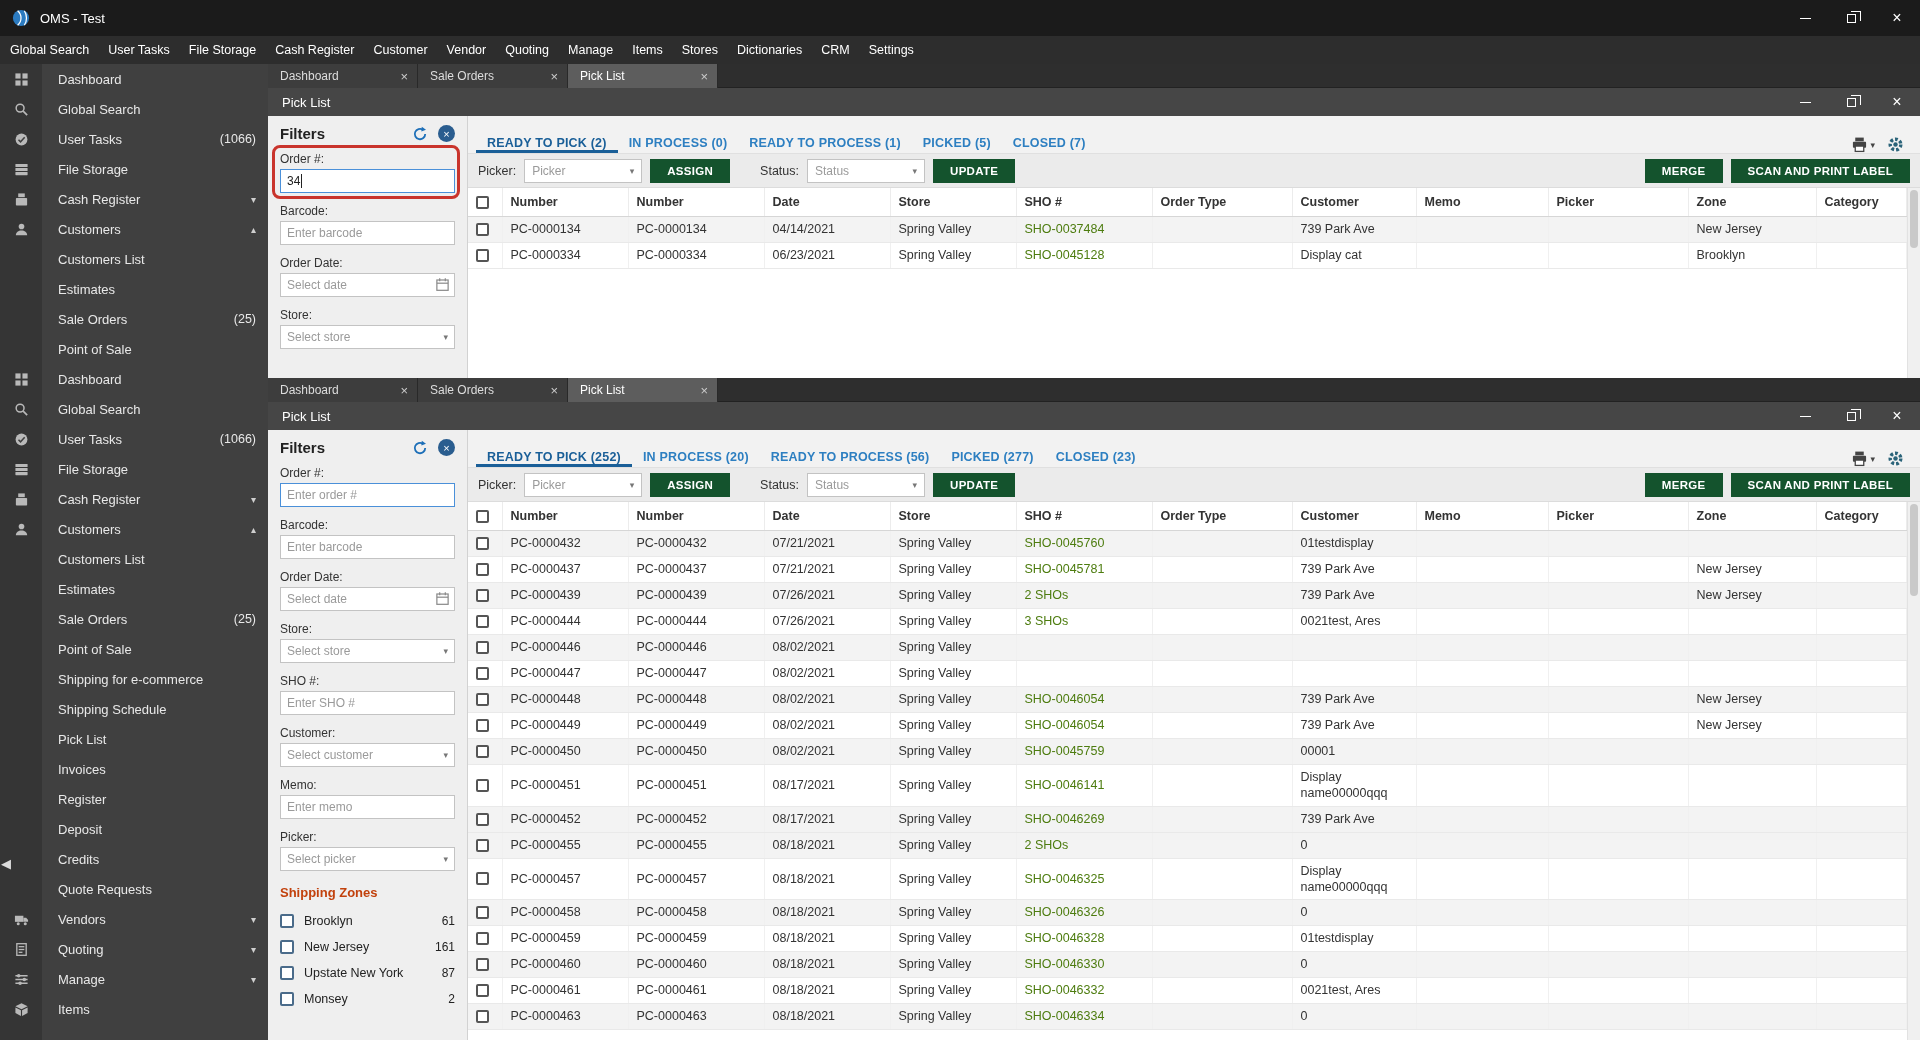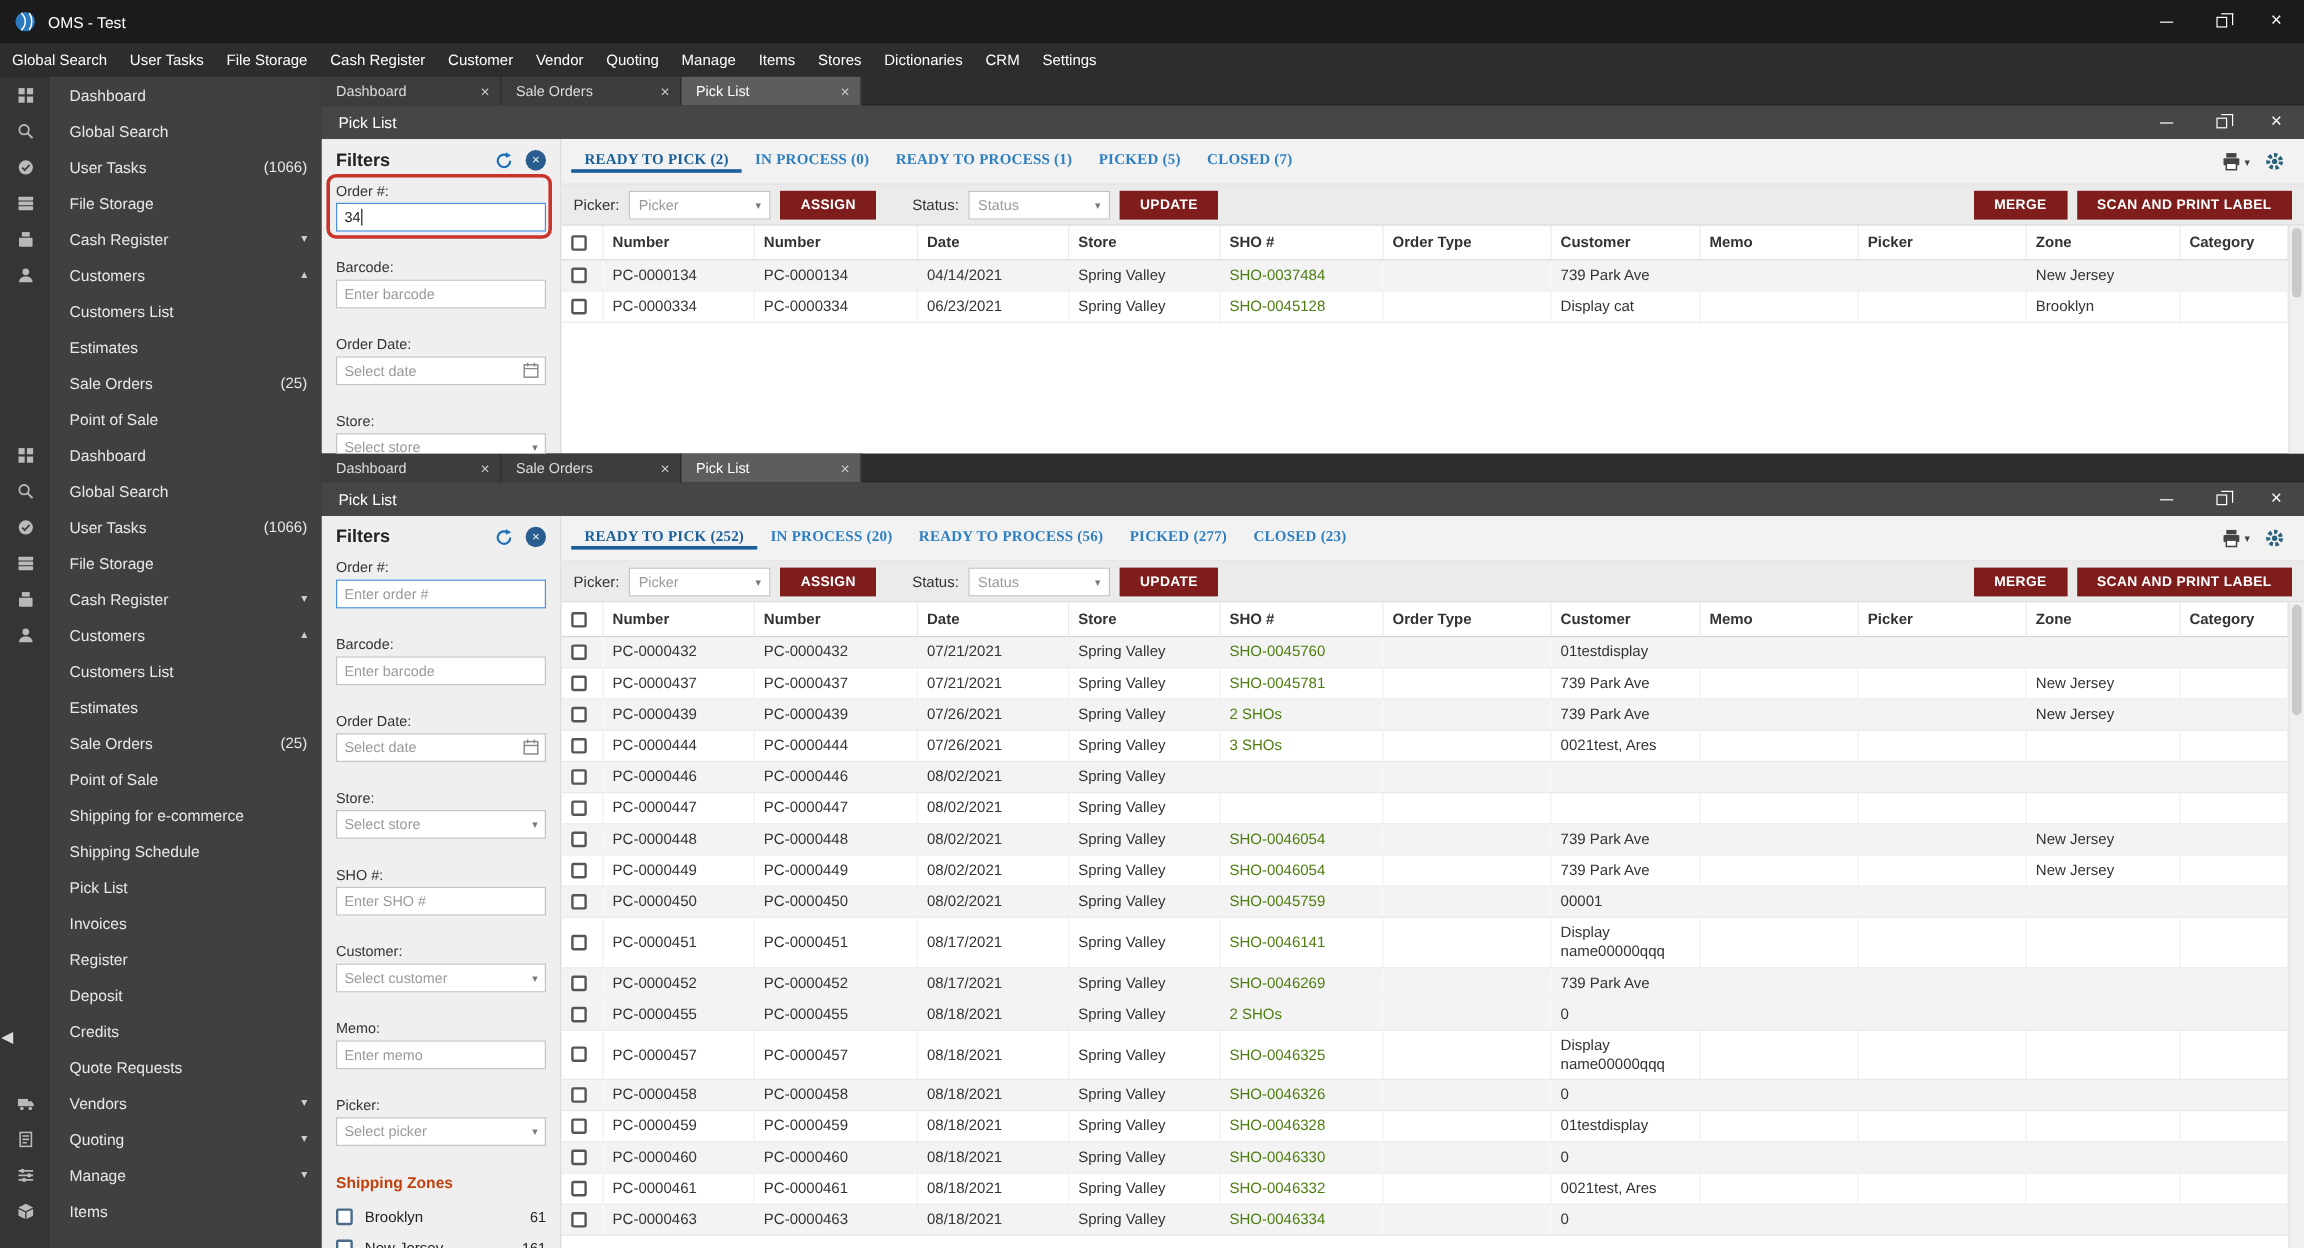--- a/index.html
+++ b/index.html
@@ -45,56 +45,56 @@
   .win-titlebar { height:28px; flex:0 0 auto; background:#464646; color:#fff; display:flex; align-items:center; font-size:13px; padding-left:14px; }
   .win-body { flex:1; min-height:0; display:flex; background:#f7f7f7; }
 
   
   .filters { width:200px; flex:0 0 auto; background:#efefef; border-right:1px solid #d2d2d2; padding:9px 12px; overflow:hidden; }
   .filters-head { display:flex; align-items:center; margin-bottom:10px; }
   .filters-title { flex:1; font-size:15px; font-weight:bold; color:#222; }
   .refresh-btn { margin-right:10px; cursor:pointer; display:flex; }
   .refresh-btn svg { width:16px; height:16px; }
   .closefilter-btn { width:17px; height:17px; border-radius:50%; background:#2a5d8f; color:#fff; font-size:11px; display:flex; align-items:center; justify-content:center; cursor:pointer; }
-  .fgroup { margin-bottom:23px; position:relative; }
+  .fgroup { margin-bottom:11px; position:relative; }
   .flabel { font-size:12px; color:#333; margin-bottom:3px; }
   .finput { position:relative; }
   .finput input { width:100%; height:24px; border:1px solid #c3c3c3; background:#fff; font-size:12px; padding:0 6px; color:#222; outline:none; }
   .finput input::placeholder { color:#9a9a9a; }
   .finput.focused input { border:1px solid #4a90d9; }
   .text-caret { position:absolute; left:21px; top:5px; width:1px; height:14px; background:#222; }
   .cal-btn { position:absolute; right:5px; top:4px; cursor:pointer; }
   .cal-btn svg { width:15px; height:15px; }
   .fake-select { height:24px; border:1px solid #c3c3c3; background:#fff; display:flex; align-items:center; padding:0 6px; font-size:12px; color:#9a9a9a; cursor:pointer; }
   .fake-select .ph { flex:1; }
   .dd-caret { color:#777; font-size:9px; }
   .red-box { position:absolute; left:-8px; right:-5px; top:-7px; bottom:-6px; border:3px solid #c9342c; border-radius:8px; pointer-events:none; }
   .zones-title { color:#c2410c; font-weight:bold; font-size:13px; margin:14px 0 8px; }
   .zone-item { display:flex; align-items:center; height:26px; font-size:12.5px; color:#222; cursor:pointer; }
   .zone-check { width:14px; height:14px; border:2px solid #4a6b8a; border-radius:2px; background:#fff; margin-right:10px; flex:0 0 auto; }
   .zone-count { margin-left:auto; font-size:12px; }
 
   
   .content { flex:1; min-width:0; display:flex; flex-direction:column; background:#fff; }
-  .status-row { height:38px; flex:0 0 auto; display:flex; align-items:center; background:#f2f2f2; padding:0 8px; border-bottom:1px solid #e0e0e0;font-family:Liberation Serif, serif; }
+  .status-row { height:38px; flex:0 0 auto; display:flex; align-items:flex-end; background:#f2f2f2; padding:0 8px; border-bottom:1px solid #e0e0e0; }
   .status-tab { display:flex; align-items:center; font-size:12.5px; font-weight:bold; color:#2d7fc1; padding:0 11px; letter-spacing:.2px; border-bottom:3px solid transparent; cursor:pointer; white-space:nowrap; }
   .status-tab.active { color:#1a5f98; border-bottom:3px solid #1a5f98; }
   .spacer { flex:1; }
   .right-icons { display:flex; align-items:center; gap:12px; padding-right:8px; }
   .print-btn { display:flex; align-items:center; cursor:pointer; }
   .print-btn svg { width:17px; height:17px; }
   .print-caret { font-size:9px; color:#444; margin-left:2px; }
   .gear-btn { cursor:pointer; display:flex; }
   .gear-btn svg { width:17px; height:17px; }
 
   .toolbar { height:34px; flex:0 0 auto; display:flex; align-items:center; gap:8px; background:#ebebeb; padding:0 10px; border-bottom:1px solid #dcdcdc; }
   .tb-label { font-size:12.5px; color:#333; }
   .tb-select { width:118px; height:24px; background:#fff; border:1px solid #c3c3c3; display:flex; align-items:center; padding:0 7px; font-size:12px; color:#9a9a9a; cursor:pointer; }
   .tb-select span:first-child { flex:1; }
-  .tb-btn { height:24px; background:#7f1d1d; color:#fff; border:none; font-family:"Liberation Sans",sans-serif; font-size:11.5px; font-weight:bold; letter-spacing:.3px; padding:0 17px; cursor:pointer; }
+  .tb-btn { height:24px; background:#14532d; color:#fff; border:none; font-family:"Liberation Sans",sans-serif; font-size:11.5px; font-weight:bold; letter-spacing:.3px; padding:0 17px; cursor:pointer; }
   .tb-gap { width:14px; }
 
   .table-wrap { flex:1; min-height:0; position:relative; overflow:hidden; }
   table { border-collapse:collapse; table-layout:fixed; width:calc(100% - 13px); }
   th { font-size:12.5px; color:#333; font-weight:bold; text-align:left; padding:7px 8px; background:#fff; border-bottom:1px solid #d6d6d6; border-right:1px solid #ececec; white-space:nowrap; overflow:hidden; }
   td { font-size:12.5px; color:#333; padding:4px 8px; height:26px; border-bottom:1px solid #e9e9e9; border-right:1px solid #f0f0f0; vertical-align:middle; overflow:hidden; line-height:1.3; }
   tr.odd td { background:#f3f3f3; }
   .cb-col { width:34px; }
   .cb { width:13px; height:13px; border:2px solid #555; border-radius:2px; background:#fff; cursor:pointer; }
   .link { color:#4d7c0f; cursor:pointer; }

